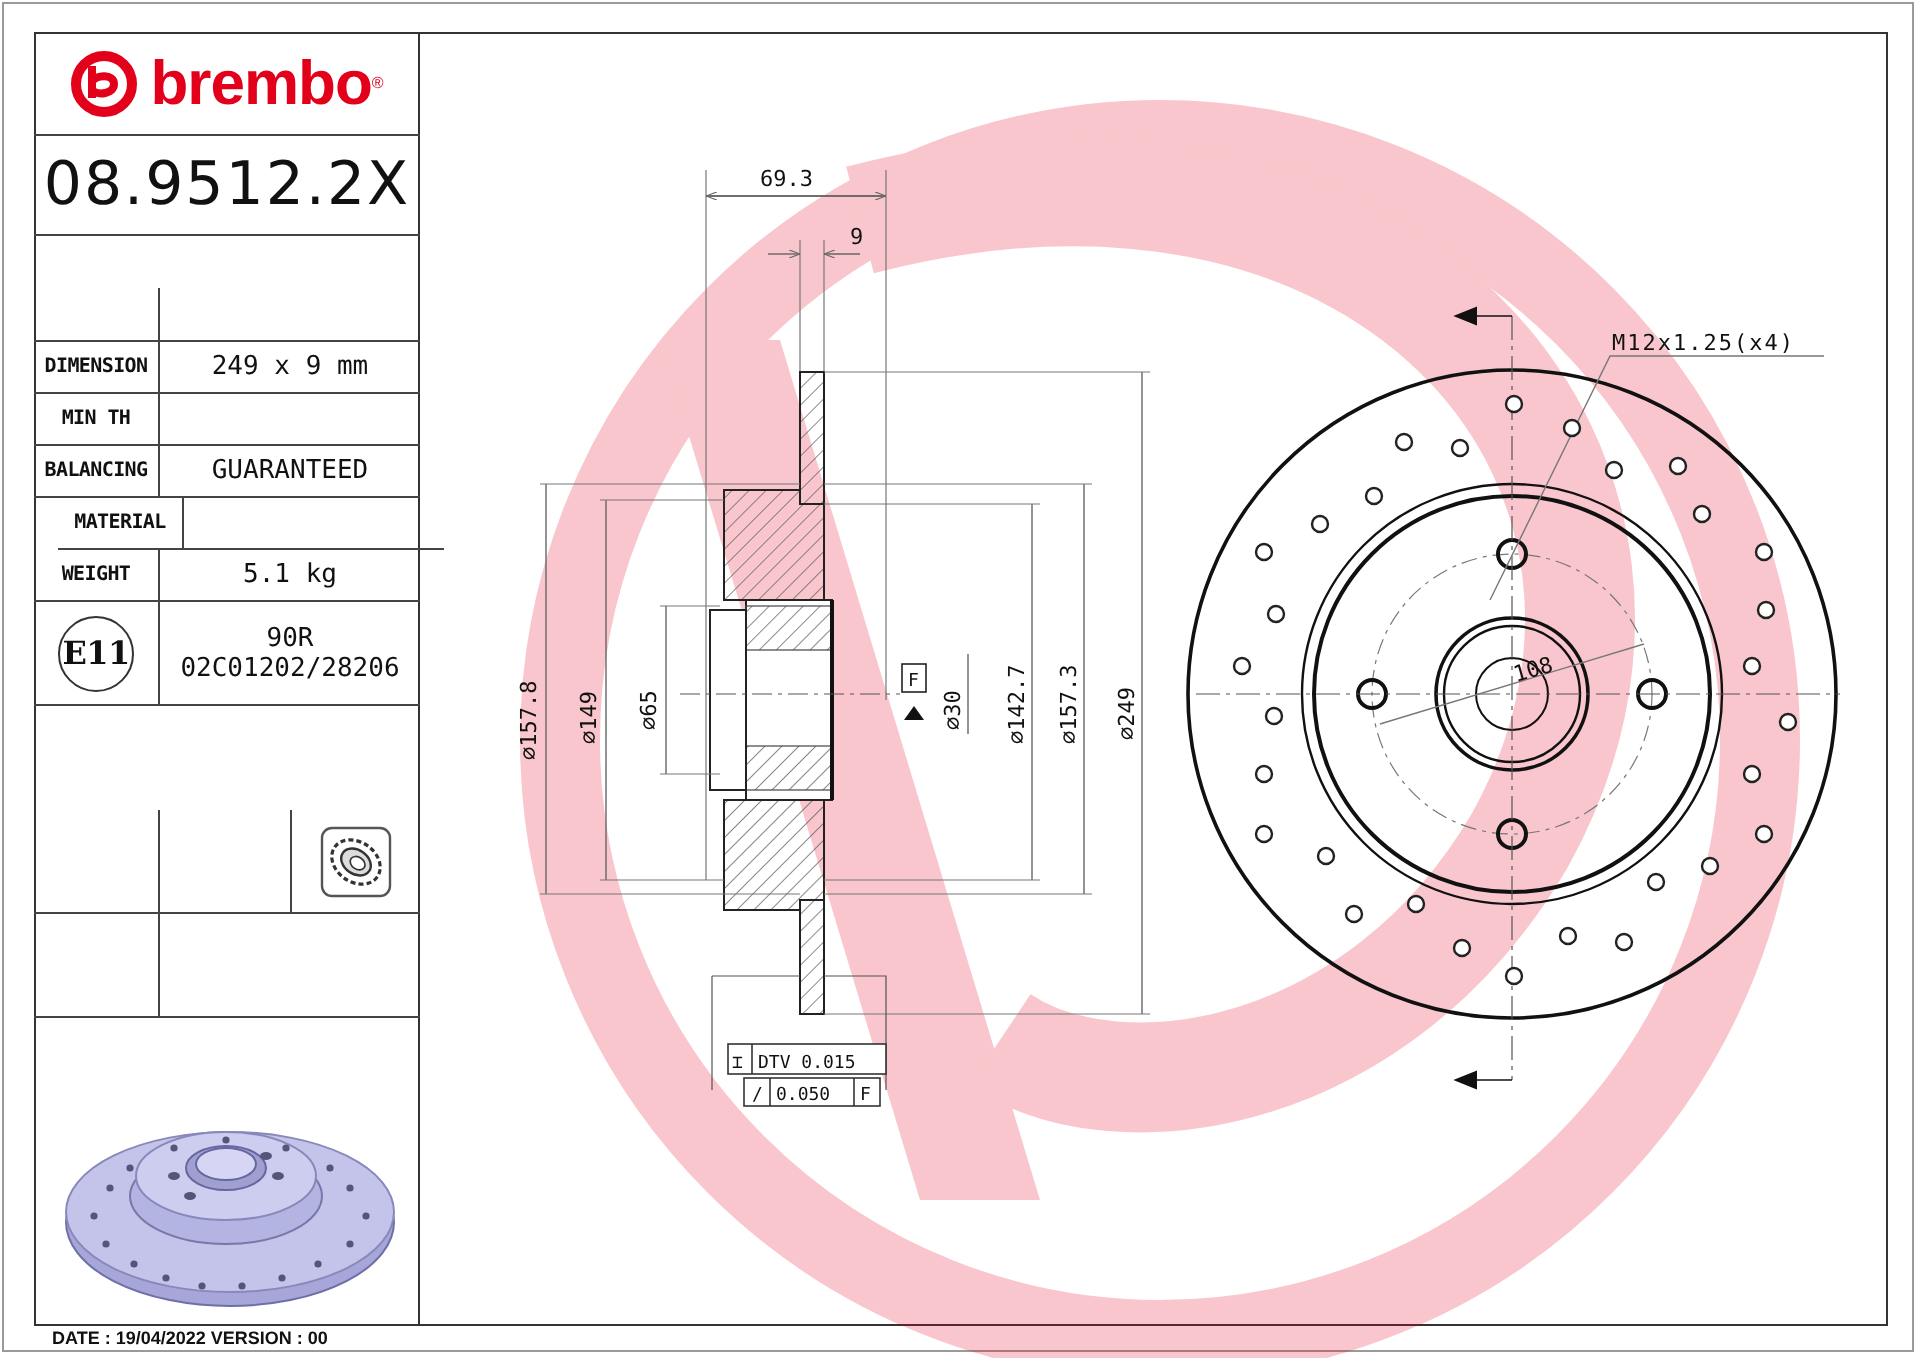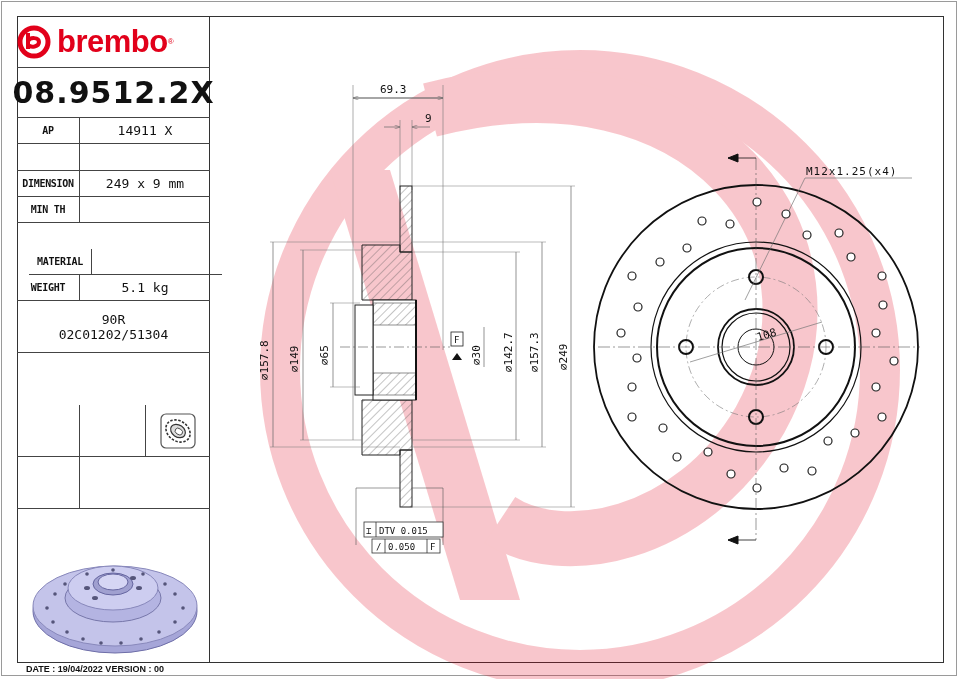--- a/index.html
+++ b/index.html
@@ -5,24 +5,24 @@
   html, body { margin:0; padding:0; background:#ffffff; }
   body { width:960px; height:679px; position:relative; overflow:hidden; font-family:"Liberation Sans", sans-serif; color:#111; }
   .page-border { position:absolute; left:1px; top:1px; width:956px; height:675px; border:1px solid #9a9a9a; box-sizing:border-box; }
   .frame { position:absolute; left:17px; top:16px; width:927px; height:647px; border:1.5px solid #333; box-sizing:border-box; }
   .sidebar { position:absolute; left:17px; top:16px; width:193px; height:647px; border-right:1.5px solid #333; box-sizing:border-box; }
   .row { position:absolute; left:0; width:193px; border-bottom:1px solid #444; box-sizing:border-box; display:flex; }
   .cell-l { width:63px; border-right:1px solid #444; box-sizing:border-box; display:flex; align-items:center; justify-content:center;
             font-family:"DejaVu Sans Mono", monospace; font-size:10px; font-weight:bold; letter-spacing:-0.3px; }
   .cell-r { flex:1; display:flex; align-items:center; justify-content:center; flex-direction:column;
             font-family:"DejaVu Sans Mono", monospace; font-size:13px; }
-  .logo-row { top:0; height:52px; align-items:center; border-bottom:1px solid #444; }
+  .logo-row { top:0; height:52px; align-items:center; justify-content:center; border-bottom:1px solid #444; }
   .logo-text { font-family:"Liberation Sans", sans-serif; font-weight:bold; font-size:31px; color:#e2001a; letter-spacing:-0.5px; margin-left:6px; }
   .reg { font-size:8px; color:#e2001a; vertical-align:bottom; }
-  .partno { top:52px; height:50px; align-items:center; justify-content:center; font-family:"DejaVu Sans", sans-serif; font-size:30px; letter-spacing:1px;font-weight:bold; }
+  .partno { top:52px; height:50px; align-items:center; justify-content:center; font-family:"DejaVu Sans", sans-serif; font-size:30px; letter-spacing:1px; }
   .date { position:absolute; left:26px; top:664px; font-family:Liberation Sans, sans-serif; font-size:9px; font-weight:bold; }
   .drawing { position:absolute; left:0; top:0; }
   .e11 { width:36px; height:36px; border:1.5px solid #333; border-radius:50%; display:flex; align-items:center; justify-content:center;
          font-family:"DejaVu Serif", serif; font-weight:bold; font-size:16px; }
 </style>
 </head>
 <body>
 
 <div class="page-border"></div>
 <div class="frame"></div>
@@ -191,48 +191,51 @@
   <div class="row logo-row">
     <svg width="34" height="34" viewBox="0 0 34 34">
       <circle cx="17" cy="17" r="14" fill="none" stroke="#e2001a" stroke-width="5"></circle>
       <path d="M11 8 L11 24 M11 16 C13 12 22 12 22 17 C22 22 14 23 11 20" fill="none" stroke="#e2001a" stroke-width="4"></path>
     </svg>
     <span class="logo-text">brembo</span>
       <span class="reg">®</span>
   </div>
   <div class="row partno">08.9512.2X</div>
 
-  <div class="row" style="top:102px;height:26px;">
-    <div class="cell-l">AP</div>
-    <div class="cell-r">14911 X</div>
-  </div>
   <div class="row" style="top:128px;height:27px;">
     <div class="cell-l"></div>
       <div class="cell-r"></div>
   </div>
 
   <div class="row" style="top:155px;height:26px;">
     <div class="cell-l">DIMENSION</div>
     <div class="cell-r">249 x 9 mm</div>
   </div>
   <div class="row" style="top:181px;height:26px;">
     <div class="cell-l">MIN TH</div>
   </div>
+  <div class="row" style="top:207px;height:26px;">
+    <div class="cell-l">BALANCING</div>
+    <div class="cell-r">GUARANTEED</div>
+  </div>
   <div class="row" style="top:233px;height:26px;margin-left:12px;">
     <div class="cell-l">MATERIAL</div>
   </div>
   <div class="row" style="top:259px;height:26px;">
     <div class="cell-l">WEIGHT</div>
     <div class="cell-r">5.1 kg</div>
   </div>
 
   <div class="row" style="top:285px;height:52px;">
+    <div class="cell-l">
+      <div class="e11">E11</div>
+    </div>
     <div class="cell-r">
       <span>90R</span>
-      <span>02C01202/51304</span>
+      <span>02C01202/28206</span>
     </div>
   </div>
 
 
   <div class="row" style="top:389px;height:52px;">
     <div class="cell-l"></div>
     <div class="cell-r" style="border-right:1px solid #444;flex:0 0 65px;"></div>
     <div class="cell-r">
       <svg width="38" height="38" viewBox="0 0 38 38">
         <rect x="2" y="2" width="34" height="34" rx="5" fill="#fff" stroke="#555" stroke-width="1.2"></rect>

